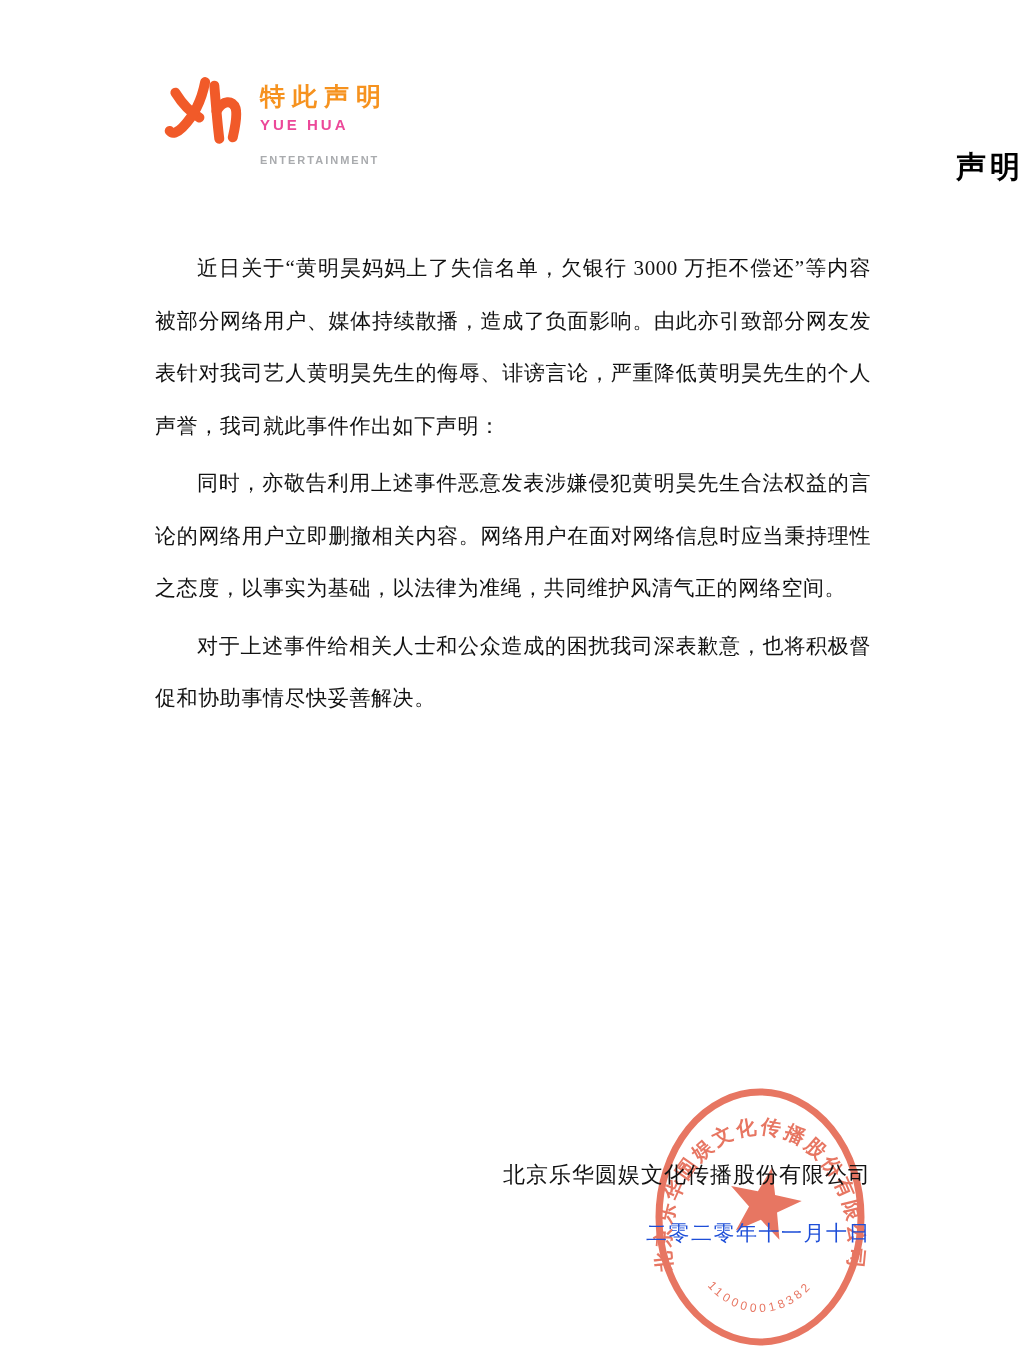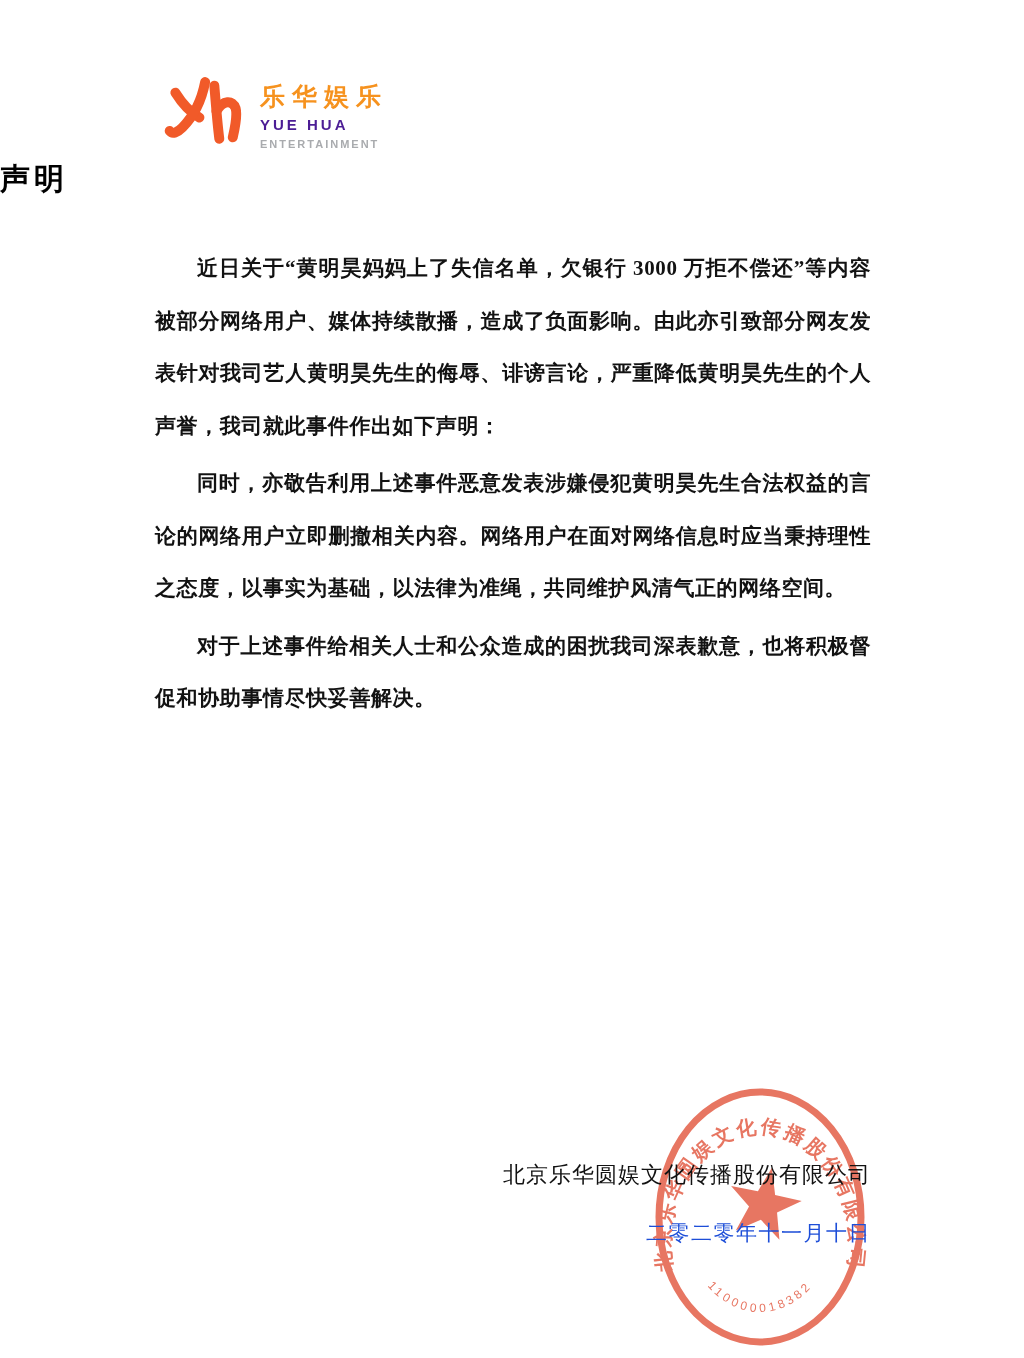--- a/index.html
+++ b/index.html
@@ -19,63 +19,62 @@
   .logo-textblock { margin-left: 18px; padding-top: 12px; font-family: "Liberation Sans", "DejaVu Sans", sans-serif; }
   .logo-cn {
     color: #f6921e;
     font-weight: bold;
     font-size: 25px;
     letter-spacing: 7px;
     line-height: 1;
     white-space: nowrap;
   }
   .logo-en1 {
-    color: #4c1d95;
+    color: #ec4899;
     font-weight: bold;
     font-size: 15px;
     letter-spacing: 3px;
     margin-top: 8px;
     line-height: 1;
     white-space: nowrap;
   }
   .logo-en2 {
     color: #a9abae;
     font-weight: bold;
     font-size: 11px;
     letter-spacing: 2px;
-    margin-top: 7px;
+    margin-top: 23px;
     line-height: 1;
     white-space: nowrap;
   }
 
   
   .doc-title {
     position: absolute;
-    top: 159px;
+    top: 147px;
     left: 0;
     width: 100%;
-    text-align: left;
+    text-align: right;
     font-size: 30px;
     font-weight: bold;
     letter-spacing: 4px;
     color: #000000;
   }
 
   
   .doc-body {
     position: absolute;
     left: 155px;
     top: 242px;
     width: 716px;
     font-size: 21px;
     line-height: 52.5px;
     letter-spacing: 0.6px;
     text-align: justify;
     color: #121212;
-    font-weight: bold;
   }
   .doc-body p { margin: 0 0 5px 0; text-indent: 2em; }
 
   
   .sig-company {
     position: absolute;
     right: 153px;
     top: 1160px;
     font-size: 22px;
     letter-spacing: 1px;
@@ -111,21 +110,21 @@
 <div class="page">
 
   <div class="logo">
     <svg class="logo-mark" viewBox="0 0 110 100" fill="none" stroke="#f15a29" stroke-width="14" stroke-linecap="round">
       <path d="M16,27 C26,43 37,55 50,62"></path>
       <path d="M58,12 C53,38 41,61 26,76 C19,83 12,86 8,81"></path>
       <path d="M71,17 C73,42 75,68 78,92"></path>
       <path d="M74,53 C83,37 97,37 101,49 C104,60 100,77 97,90"></path>
     </svg>
     <div class="logo-textblock">
-      <div class="logo-cn">乐华娱乐</div>
+      <div class="logo-cn">特此声明</div>
       <div class="logo-en1">YUE HUA</div>
       <div class="logo-en2">ENTERTAINMENT</div>
     </div>
   </div>
 
   <div class="doc-title">声明</div>
 
   <div class="doc-body">
     <p>近日关于“黄明昊妈妈上了失信名单，欠银行 3000 万拒不偿还”等内容被部分网络用户、媒体持续散播，造成了负面影响。由此亦引致部分网友发表针对我司艺人黄明昊先生的侮辱、诽谤言论，严重降低黄明昊先生的个人声誉，我司就此事件作出如下声明：</p>
     <p>同时，亦敬告利用上述事件恶意发表涉嫌侵犯黄明昊先生合法权益的言论的网络用户立即删撤相关内容。网络用户在面对网络信息时应当秉持理性之态度，以事实为基础，以法律为准绳，共同维护风清气正的网络空间。</p>

